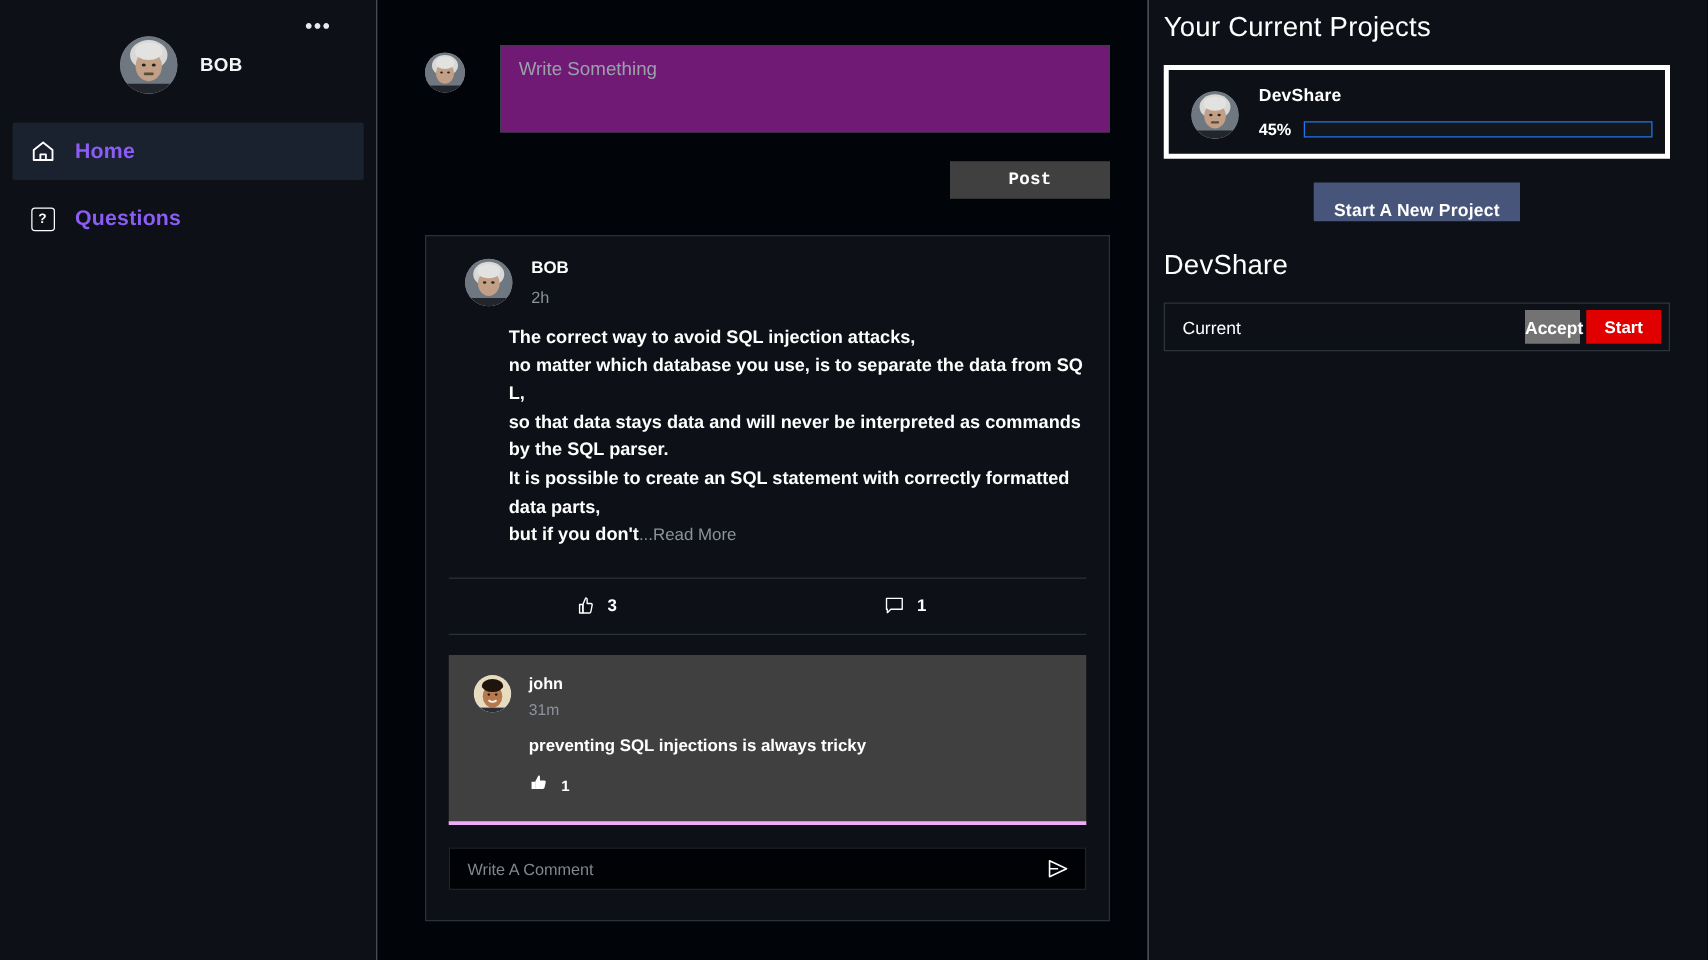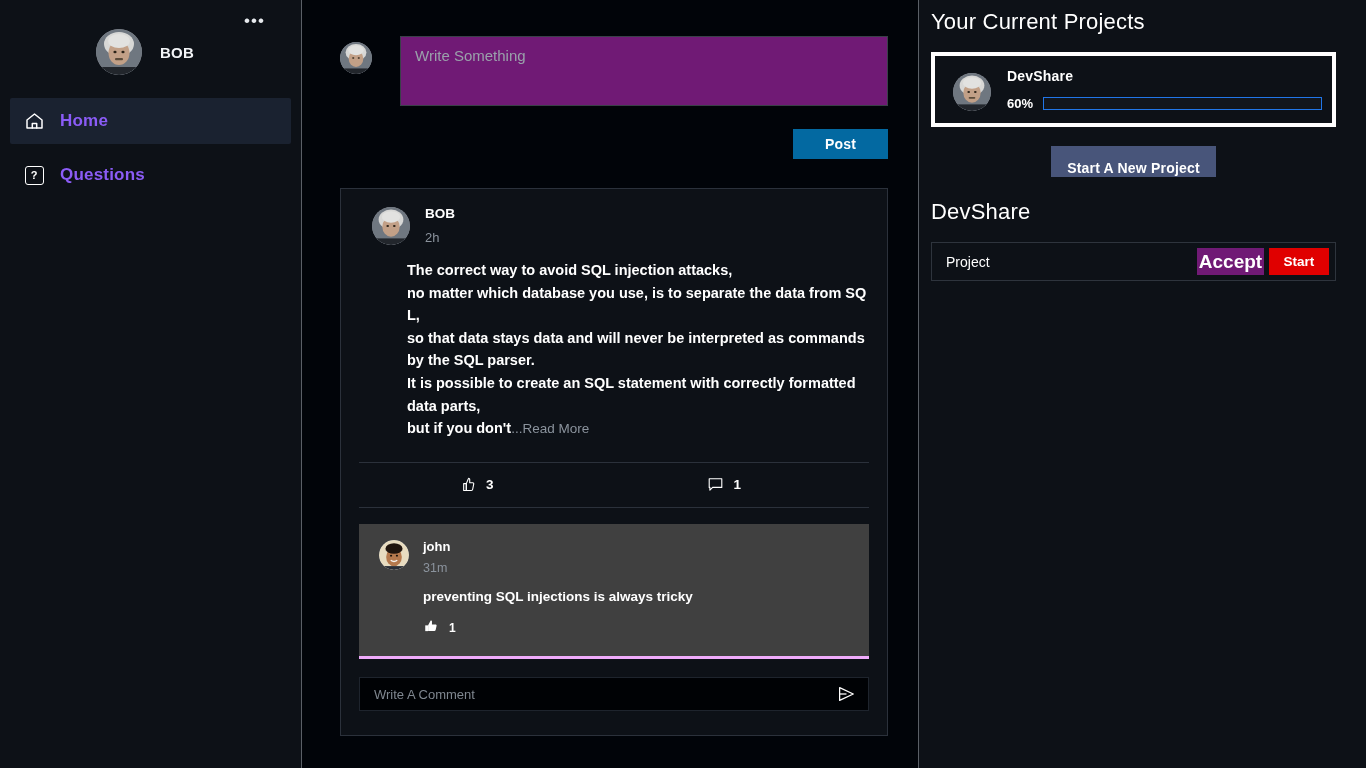--- a/index.html
+++ b/index.html
@@ -81,24 +81,24 @@
   .composer-right { flex:1; margin-left:28px; }
   .composer-box {
     height:70px;
     border:1px solid #3a4049;
     background:#701a75;
     padding:10px 14px;
   }
   .composer-box .ph { color:#9aa1ab; font-size:15px; }
   .post-btn-row { display:flex; justify-content:flex-end; margin-top:23px; }
   .btn-post {
-    background:#0369a1; color:#ffffff;
+    background:#404040; color:#ffffff;
     border:none; font-size:14px; font-weight:600;
-    width:95px; height:30px;
-    font-family:Liberation Sans, sans-serif;
+    width:128px; height:30px;
+    font-family:Liberation Mono, monospace;
     cursor:pointer; letter-spacing:.2px;
   }
 
   .post-card {
     margin:29px 30px 0 38px;
     background:#0d1117;
     border:1px solid #2b313b;
   }
   .post-head { display:flex; padding:18px 0 0 31px; }
   .post-head .avatar { width:38px; height:38px; }
@@ -194,22 +194,22 @@
   }
   .invite-card {
     margin-top:17px;
     border:1px solid #2e343d;
     height:39px;
     display:flex; align-items:center;
     padding:0 0 0 14px;
   }
   .invite-name { color:#ffffff; font-size:14px; font-weight:400; flex:1; }
   .btn-accept {
-    background:#701a75; color:#ffffff; border:none;
-    font-size:19px; font-weight:700; height:27px; width:67px;
+    background:#737373; color:#ffffff; border:none;
+    font-size:14px; font-weight:700; height:27px; width:44px;
     font-family:"Liberation Sans", sans-serif; cursor:pointer;
   }
   .btn-reject {
     background:#e00000; color:#ffffff; border:none;
     font-size:13.5px; font-weight:700; height:27px; width:60px;
     margin:0 6px 0 5px;
     font-family:"Liberation Sans", sans-serif; cursor:pointer;
   }
 </style>
 </head>
@@ -424,35 +424,35 @@
             <ellipse cx="19" cy="23" rx="1.6" ry="1.2" fill="#2a2218"></ellipse>
             <ellipse cx="27" cy="23" rx="1.6" ry="1.2" fill="#2a2218"></ellipse>
             <rect x="19" y="29" width="8" height="2.2" rx="1" fill="#5b4b3a"></rect>
             <rect x="0" y="38" width="46" height="8" fill="#22262c"></rect>
           </g>
         </svg>
       </span>
       <div class="proj-right">
         <div class="proj-name">DevShare</div>
         <div class="prog-row">
-          <span class="prog-pct">60%</span>
+          <span class="prog-pct">45%</span>
           <span class="prog-track">
             <span class="prog-fill" id="progfill" style="width: 41%;"></span>
           </span>
         </div>
       </div>
     </div>
 
     <div class="newproj-row">
       <button class="btn-newproj">Start A New Project</button>
     </div>
 
     <div class="r-title invites">DevShare</div>
 
     <div class="invite-card">
-      <span class="invite-name">Project</span>
+      <span class="invite-name">Current</span>
       <button class="btn-accept">Accept</button>
       <button class="btn-reject">Start</button>
     </div>
 
   </div>
 
 </div>
 
 </body></html>

